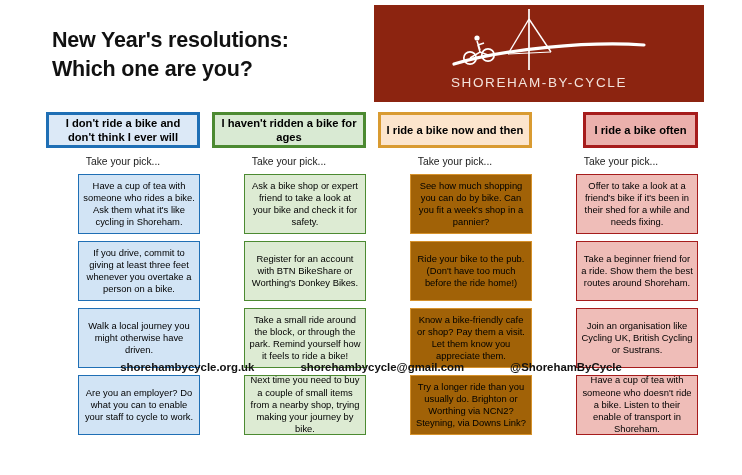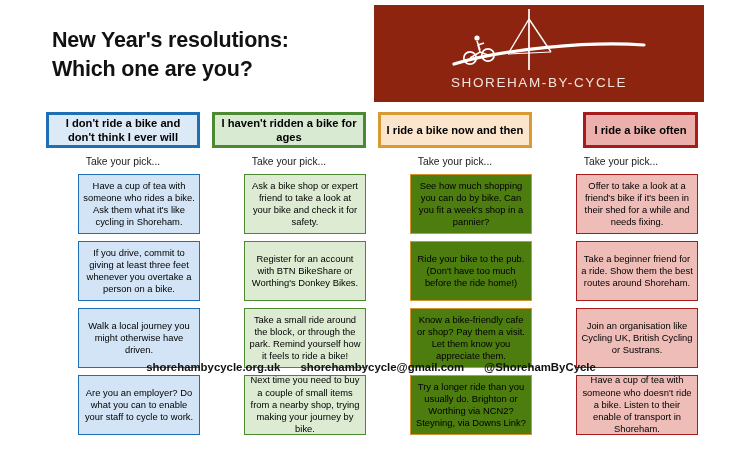--- a/index.html
+++ b/index.html
@@ -134,34 +134,34 @@
   }
 
   
   .c-blue   .col-header { background: #DCE9F7; border-color: #1F6FB5; }
   .c-blue   .card       { background: #D2E4F5; border-color: #1F6FB5; }
 
   .c-green  .col-header { background: #D9EAD3; border-color: #4C8A31; text-align: center; }
   .c-green  .card       { background: #DDEBD3; border-color: #4C8A31; }
 
   .c-orange .col-header { background: #FCE5CD; border-color: #D99B31; }
-  .c-orange .card       { background: #4d7c0f; border-color: #D6922C; }
+  .c-orange .card       { background: #a16207; border-color: #D6922C; }
 
   .c-red    .col-header { background: #EBB0AC; border-color: #A61C1C; margin-left: 39px; }
   .c-red    .card       { background: #EFBDB8; border-color: #A61C1C; }
 
   
   .footer {
     position: absolute;
     left: 0;
     bottom: 10px;
     width: 742px;
     display: flex;
     justify-content: center;
-    gap: 20px;
+    gap: 46px;
     font-size: 11.4px;
     font-weight: bold;
     color: #111111;
   }
 </style>
 </head>
 <body>
 
 <div class="poster">
 

